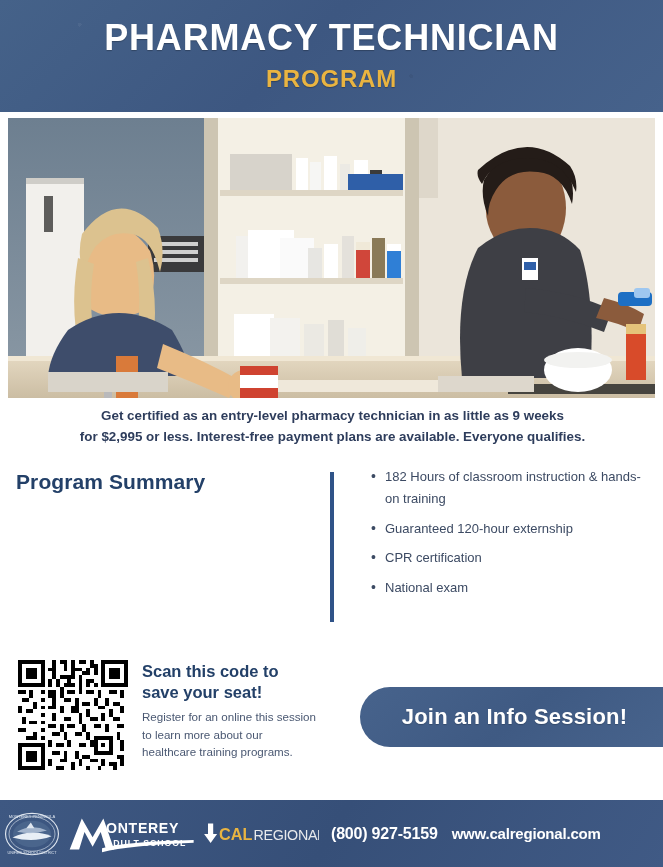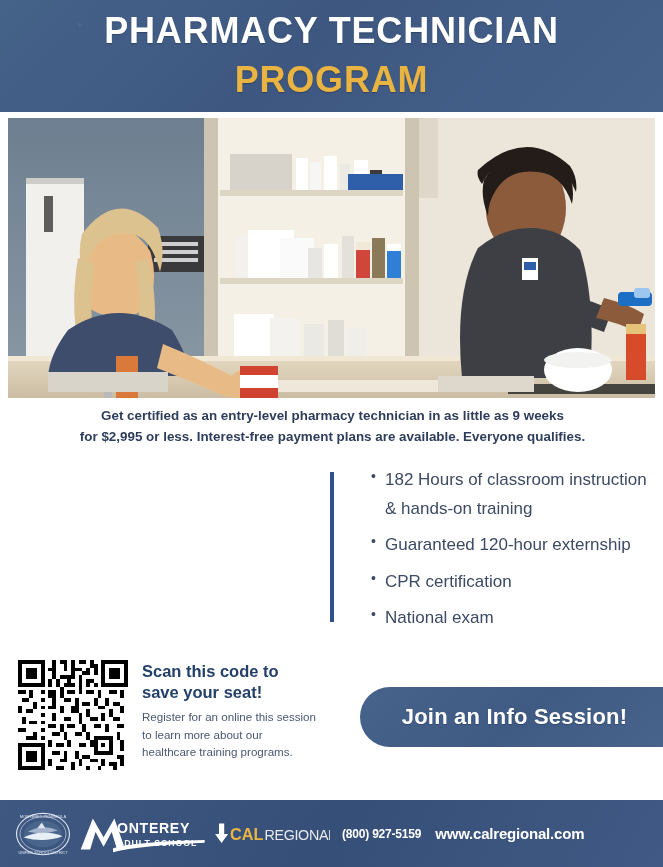--- a/index.html
+++ b/index.html
@@ -36,21 +36,21 @@
   .title-line1 {
     font-size: 36px;
     font-weight: bold;
     letter-spacing: 0.8px;
     color: #ffffff;
     line-height: 1.05;
     text-align: center;
     text-shadow: 0 1px 1px rgba(0,0,0,.25);
   }
   .title-line2 {
-    font-size: 36px;
+    font-size: 24px;
     font-weight: bold;
     letter-spacing: 0.8px;
     color: #e9b441;
     line-height: 1.12;
     text-align: center;
     text-shadow: 0 1px 1px rgba(0,0,0,.25);
   }
 
   
   .photo {
@@ -112,21 +112,21 @@
     margin: 0;
   }
   ul.includes {
     list-style: none;
     margin: 0;
     padding: 0;
   }
   ul.includes li {
     position: relative;
     padding-left: 15px;
-    font-size: 17px;
+    font-size: 13px;
     line-height: 1.68;
     color: #3c4a63;
     margin-bottom: 8px;
   }
   ul.includes li::before {
     content: "•";
     position: absolute;
     left: 1px; top: -1px;
     color: #3c4a63;
     font-size: 14px;
@@ -185,29 +185,29 @@
   
   .footer {
     position: absolute;
     left: 0; top: 800px;
     width: 663px; height: 67px;
     background: #3c5680;
     background-image: linear-gradient(120deg,#3e5882 0%, #364f78 50%, #405a85 100%);
     display: flex;
     align-items: center;
     box-sizing: border-box;
-    padding-left: 14px;
+    padding-left: 3px;
   }
   .seal { width: 58px; height: 46px; flex: none; }
   .mas-logo { margin-left: 6px; width: 128px; height: 40px; flex:none; }
   .cal-logo { margin-left: 6px; width: 118px; height: 26px; flex:none; }
   .phone {
     margin-left: 12px;
     color: #ffffff;
-    font-size: 12px;
+    font-size: 16px;
     font-weight: bold;
     white-space: nowrap;
     letter-spacing: -.2px;
   }
   .weburl {
     margin-left: 14px;
     color: #ffffff;
     font-size: 15px;
     font-weight: bold;
     white-space: nowrap;
@@ -331,20 +331,21 @@
     <rect x="40" y="254" width="120" height="20" fill="#d9d4ca"></rect>
   </svg>
 </div>
 
 <div class="lead">
   <div>Get certified as an entry-level pharmacy technician in as little as 9 weeks</div>
   <div>for $2,995 or less. Interest-free payment plans are available. Everyone qualifies.</div>
 </div>
 
 <div class="col-left">
+  <h2 class="sec-title">Program Summary</h2>
 </div>
 
 <div class="divider"></div>
 
 <div class="col-right">
   <ul class="includes">
     <li>182 Hours of classroom instruction &amp; hands-on training</li>
     <li>Guaranteed 120-hour externship</li>
     <li>CPR certification</li>
     <li>National exam</li>

